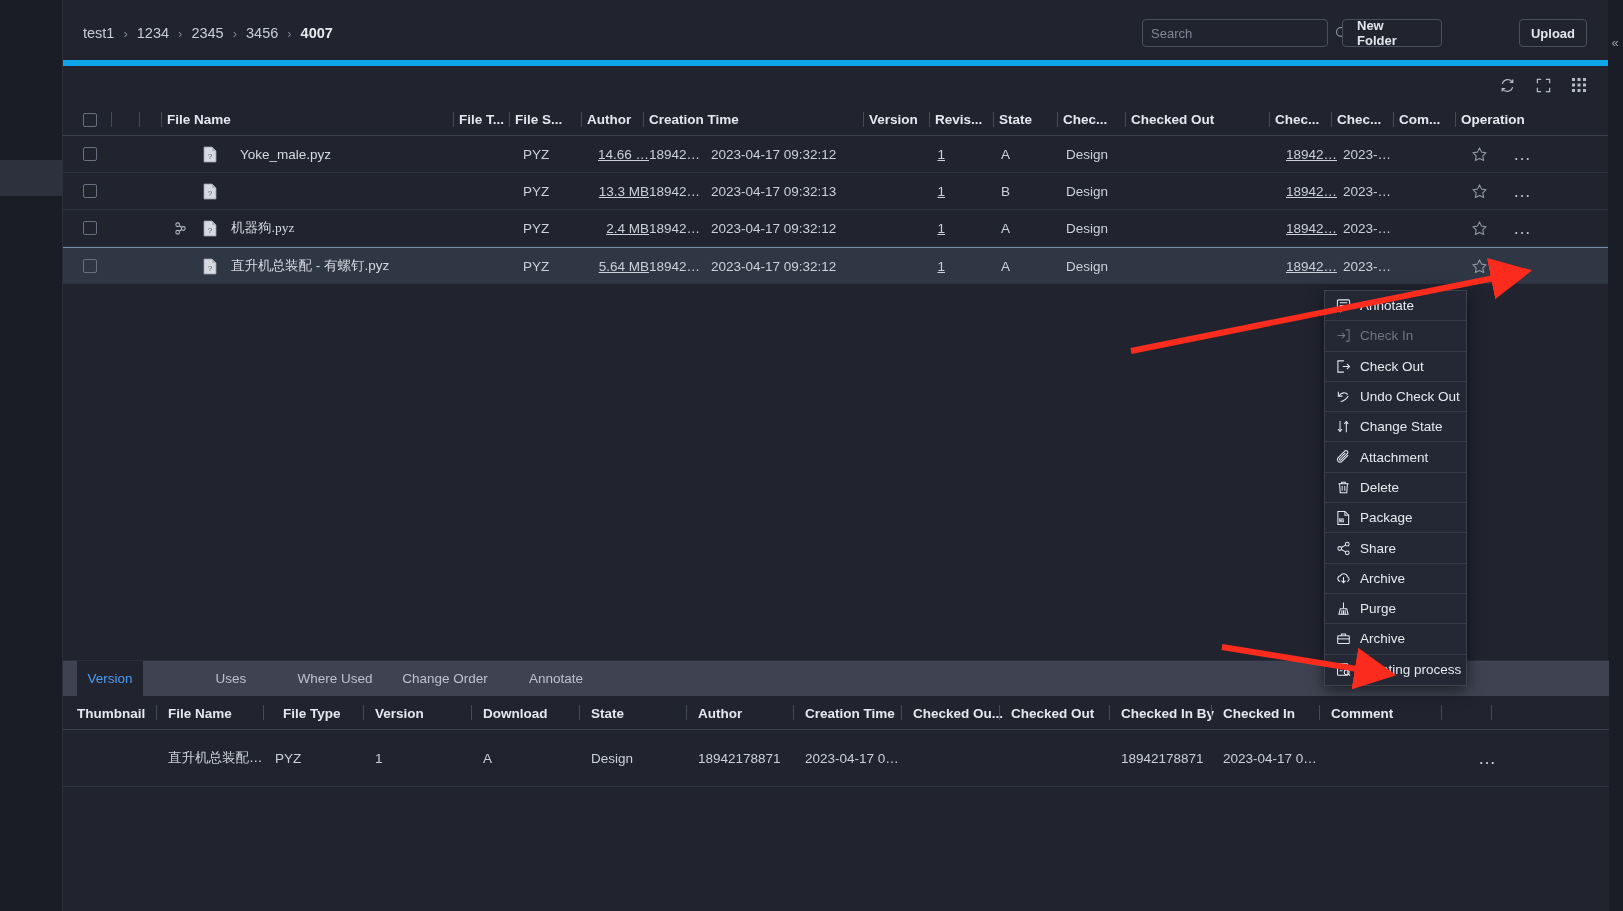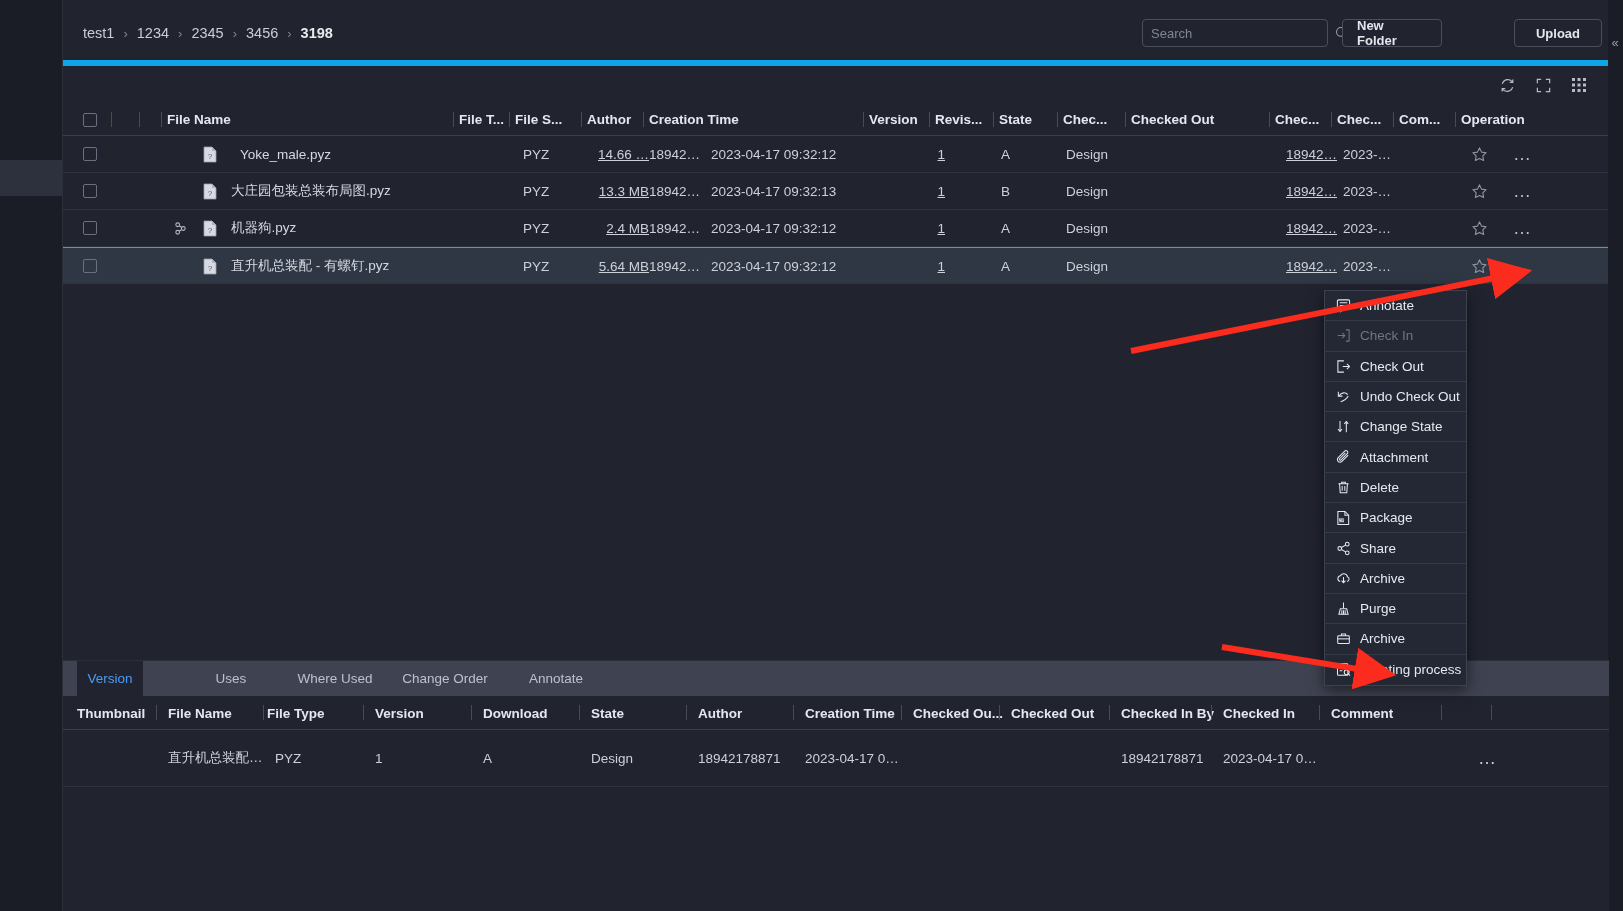--- a/index.html
+++ b/index.html
@@ -74,21 +74,21 @@
   .tbtn {
     position: absolute; top: 19px; height: 28px;
     border: 1px solid #4a4f5d; border-radius: 4px;
     background: #21242f; color: #e3e6ec;
     font-size: 13px; font-weight: 600;
     display: flex; align-items: center; justify-content: center;
     cursor: pointer; font-family: "Liberation Sans", sans-serif;
     padding: 0 14px;
   }
   .btn-newfolder { right: 166px; width: 100px; }
-  .btn-upload   { right: 6px;  width: 88px; }
+  .btn-upload   { right: 21px;  width: 68px; }
 
   
   .iconrow {
     position: relative; height: 37px; width: 100%;
     background: #21242f;
   }
   .iconrow .ibtn {
     position: absolute; top: 8px; width: 22px; height: 22px;
     cursor: pointer; display: flex; align-items: center; justify-content: center;
   }
@@ -206,21 +206,21 @@
   <div class="topbar">
     <div class="crumbs" id="crumbs">
         <span class="crumb">test1</span>
         <span class="crumb-sep">›</span>
         <span class="crumb">1234</span>
         <span class="crumb-sep">›</span>
         <span class="crumb">2345</span>
         <span class="crumb-sep">›</span>
         <span class="crumb">3456</span>
         <span class="crumb-sep">›</span>
-        <span class="crumb last">3198</span>
+        <span class="crumb last">4007</span>
       </div>
 
     <div class="search-wrap">
       <input class="search-input" type="text" placeholder="Search" style="">
       <span class="search-ico">
         <svg width="14" height="14" viewBox="0 0 16 16">
             <circle cx="6.8" cy="6.8" r="5" fill="none" stroke="#9aa0ad" stroke-width="1.2"></circle>
             <line x1="10.4" y1="10.4" x2="14.4" y2="14.4" stroke="#9aa0ad" stroke-width="1.2"></line>
           </svg>
       </span>
@@ -334,21 +334,20 @@
         <div class="td " style="left: 20px; width: 30px;">
           <span class="chk"></span>
         </div>
         <div class="td " style="left: 140px; width: 20px;">
           <svg width="14" height="17" viewBox="0 0 14 17">
             <path d="M1 1h8l4 4v11H1z" fill="#d7dae1" stroke="#9aa0ad" stroke-width=".8"></path>
             <path d="M9 1v4h4" fill="#aeb4c0"></path>
             <text x="7" y="12.5" font-size="8" fill="#5b6070" text-anchor="middle" font-family="Liberation Sans">?</text>
           </svg>
         </div>
-        <div class="td fname" style="left: 168px; width: 292px;">大庄园包装总装布局图.pyz</div>
         <div class="td " style="left: 460px; width: 40px;">PYZ</div>
         <div class="td num" style="left: 516px; width: 70px;">13.3 MB</div>
         <div class="td " style="left: 586px; width: 58px;">18942…</div>
         <div class="td " style="left: 648px; width: 210px;">2023-04-17 09:32:13</div>
         <div class="td num" style="left: 838px; width: 44px;">1</div>
         <div class="td " style="left: 938px; width: 14px;">B</div>
         <div class="td " style="left: 1003px; width: 70px;">Design</div>
         <div class="td " style="left: 1068px; width: 56px;"></div>
         <div class="td " style="left: 1128px; width: 140px;"></div>
         <div class="td num" style="left: 1216px; width: 58px;">18942…</div>
@@ -373,21 +372,21 @@
             <path d="M6.8 5.1 9.2 6.9M9.2 9.1 6.8 10.9"></path>
           </svg>
         </div>
         <div class="td " style="left: 140px; width: 20px;">
           <svg width="14" height="17" viewBox="0 0 14 17">
             <path d="M1 1h8l4 4v11H1z" fill="#d7dae1" stroke="#9aa0ad" stroke-width=".8"></path>
             <path d="M9 1v4h4" fill="#aeb4c0"></path>
             <text x="7" y="12.5" font-size="8" fill="#5b6070" text-anchor="middle" font-family="Liberation Sans">?</text>
           </svg>
         </div>
-        <div class="td fname" style="left: 168px; width: 292px;">机器狗.pyz</div>
+        <div class="td fname" style="left: 168px; width: 292px; font-family: Liberation Serif, serif;">机器狗.pyz</div>
         <div class="td " style="left: 460px; width: 40px;">PYZ</div>
         <div class="td num" style="left: 516px; width: 70px;">2.4 MB</div>
         <div class="td " style="left: 586px; width: 58px;">18942…</div>
         <div class="td " style="left: 648px; width: 210px;">2023-04-17 09:32:12</div>
         <div class="td num" style="left: 838px; width: 44px;">1</div>
         <div class="td " style="left: 938px; width: 14px;">A</div>
         <div class="td " style="left: 1003px; width: 70px;">Design</div>
         <div class="td " style="left: 1068px; width: 56px;"></div>
         <div class="td " style="left: 1128px; width: 140px;"></div>
         <div class="td num" style="left: 1216px; width: 58px;">18942…</div>
@@ -438,21 +437,21 @@
         <div class="tab active" style="left: 14px; width: 66px;">Version</div>
         <div class="tab" style="left: 135px; width: 66px;">Uses</div>
         <div class="tab" style="left: 224px; width: 96px;">Where Used</div>
         <div class="tab" style="left: 325px; width: 114px;">Change Order</div>
         <div class="tab" style="left: 455px; width: 76px;">Annotate</div>
       </div>
     <div class="bthead" id="bthead">
         <div class="bth" style="left: 14px; width: 85px;">Thumbnail</div>
         <div class="bth" style="left: 105px; width: 100px;">File Name</div>
         <div class="th-div" style="left: 93px; top: 9px;"></div>
-        <div class="bth" style="left: 204px; width: 95px; text-align: right;">File Type</div>
+        <div class="bth" style="left: 220px; width: 95px; text-align: right;">File Type</div>
         <div class="th-div" style="left: 200px; top: 9px;"></div>
         <div class="bth" style="left: 312px; width: 100px;">Version</div>
         <div class="th-div" style="left: 300px; top: 9px;"></div>
         <div class="bth" style="left: 420px; width: 100px;">Download</div>
         <div class="th-div" style="left: 408px; top: 9px;"></div>
         <div class="bth" style="left: 528px; width: 100px;">State</div>
         <div class="th-div" style="left: 516px; top: 9px;"></div>
         <div class="bth" style="left: 635px; width: 100px;">Author</div>
         <div class="th-div" style="left: 623px; top: 9px;"></div>
         <div class="bth" style="left: 742px; width: 100px;">Creation Time</div>

